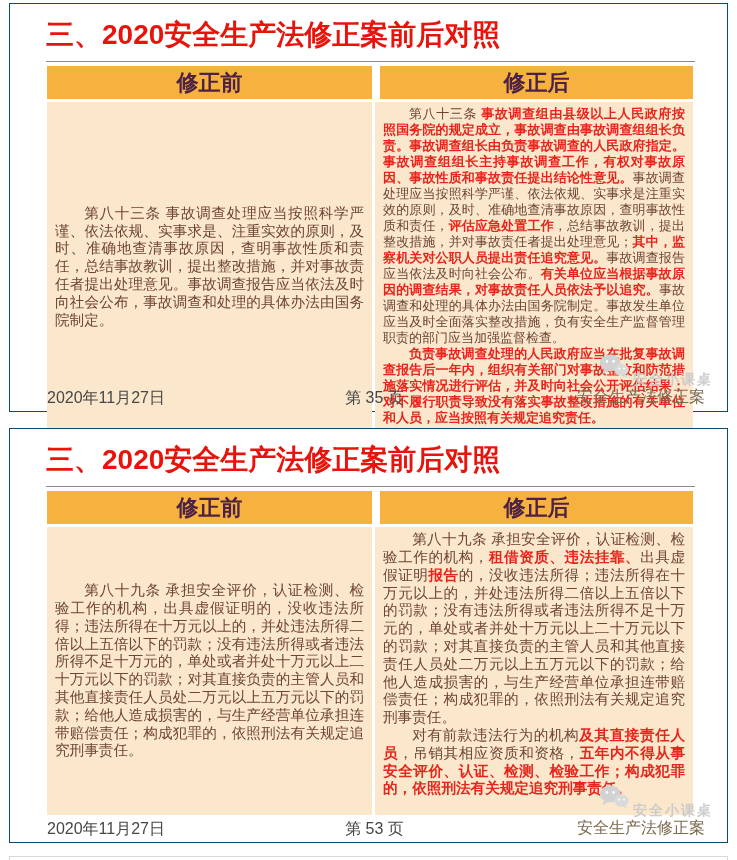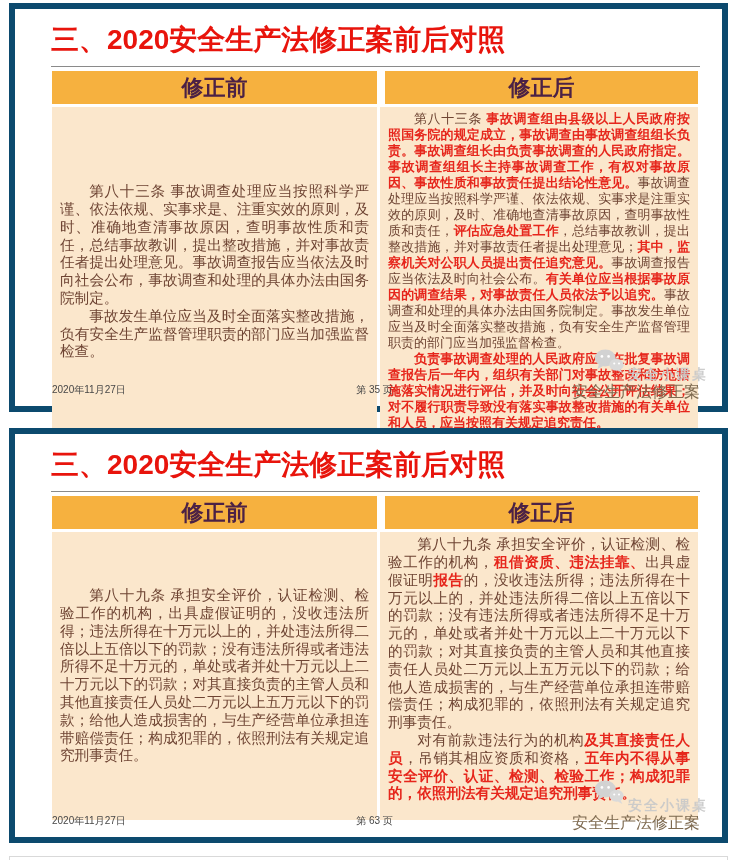--- a/index.html
+++ b/index.html
@@ -3,21 +3,21 @@
 <meta charset="utf-8">
 <style>
   :root{
     --title-red:#e8140c; --header-bg:#f6b13f; --header-text:#4b2145;
     --cell-bg:#fbe7cc; --body-text:#6e4433; --hl-red:#e6261c;
     --footer-text:#474747; --wm-gray:#c9c9c9; --wm-sub:#7e6a50;
   }
   *{margin:0;padding:0;box-sizing:border-box;}
   body{font-family:"Liberation Sans","DejaVu Sans",sans-serif;background:#fff;}
   .page{position:relative;width:737px;height:860px;background:#fff;overflow:hidden;}
-  .slide{position:absolute;left:9px;width:719px;background:#fff;border:6px solid #0c4a6e;}
+  .slide{position:absolute;left:9px;width:719px;background:#fff;border:1px solid #0c4a6e;}
   .slide-1{top:3px;height:409px;}
   .slide-2{top:428px;height:415px;}
   .next-card{position:absolute;left:9px;top:856px;width:719px;height:4px;
     border:1px solid #d9d9d9;border-bottom:none;background:#fff;}
   .title{margin:15px 30px 0 36px;font-size:28px;line-height:1.15;font-weight:bold;
     color:var(--title-red);}
   .rule{margin:10px 0 0 36px;width:649px;height:0;border:none;border-top:1px solid #8a8a8a;}
   .tbl{margin:4px 0 0 37px;width:646px;}
   .hdr-row{display:flex;gap:8px;}
   .hdr{height:33px;background:var(--header-bg);color:var(--header-text);
@@ -28,21 +28,21 @@
   .cell{background:var(--cell-bg);color:var(--body-text);text-align:justify;
     padding:4px 8px;overflow:hidden;font-weight:500;}
   .cell.before{width:325px;display:flex;flex-direction:column;justify-content:center;}
   .cell.after{flex:1;}
   .slide-1 .cell{height:330px;}
   .slide-2 .cell{height:288px;}
   .cell p{text-indent:2em;margin:0;}
   .cell-md{font-size:14.6px;line-height:17.8px;}
   .cell-sm{font-size:13px;line-height:16px;}
   .hl{color:var(--hl-red);font-weight:bold;}
-  .footer{position:absolute;left:0;right:0;bottom:8px;height:15px;font-size:10px;
+  .footer{position:absolute;left:0;right:0;bottom:8px;height:15px;font-size:16px;
     color:var(--footer-text);}
   .footer .date{position:absolute;left:37px;}
   .footer .page-no{position:absolute;left:12px;right:0;text-align:center;}
   .watermark{position:absolute;right:14px;bottom:3px;text-align:right;z-index:5;}
   .wm-row{display:flex;align-items:center;justify-content:flex-end;gap:4px;}
   .wm-title{font-size:14px;font-weight:bold;color:var(--wm-gray);letter-spacing:2px;
     opacity:.92;margin-top:24px;}
   .wm-sub{font-size:16px;color:var(--wm-sub);margin:-2px 8px 0 0;}
   .wicon{display:inline-block;}
 </style>
@@ -55,21 +55,20 @@
     <div class="title">三、2020安全生产法修正案前后对照</div>
     <div class="rule"></div>
     <div class="tbl">
       <div class="hdr-row">
         <div class="hdr before">修正前</div>
         <div class="hdr after">修正后</div>
       </div>
       <div class="body-row">
         <div class="cell before cell-md">
             <p><span>第八十三条  事故调查处理应当按照科学严谨、依法依规、实事求是、注重实效的原则，及时、准确地查清事故原因，查明事故性质和责任，总结事故教训，提出整改措施，并对事故责任者提出处理意见。事故调查报告应当依法及时向社会公布，事故调查和处理的具体办法由国务院制定。</span></p>
-            <p><span>事故发生单位应当及时全面落实整改措施，负有安全生产监督管理职责的部门应当加强监督检查。</span></p>
           </div>
         <div class="cell after cell-sm">
             <p><span>第八十三条  </span><span class="hl">事故调查组由县级以上人民政府按照国务院的规定成立，事故调查由事故调查组组长负责。事故调查组长由负责事故调查的人民政府指定。事故调查组组长主持事故调查工作，有权对事故原因、事故性质和事故责任提出结论性意见。</span><span>事故调查处理应当按照科学严谨、依法依规、实事求是注重实效的原则，及时、准确地查清事故原因，查明事故性质和责任，</span><span class="hl">评估应急处置工作</span><span>，总结事故教训，提出整改措施，并对事故责任者提出处理意见；</span><span class="hl">其中，监察机关对公职人员提出责任追究意见。</span><span>事故调查报告应当依法及时向社会公布。</span><span class="hl">有关单位应当根据事故原因的调查结果，对事故责任人员依法予以追究。</span><span>事故调查和处理的具体办法由国务院制定。事故发生单位应当及时全面落实整改措施，负有安全生产监督管理职责的部门应当加强监督检查。</span></p>
             <p><span class="hl">负责事故调查处理的人民政府应当在批复事故调查报告后一年内，组织有关部门对事故整改和防范措施落实情况进行评估，并及时向社会公开评估结果；对不履行职责导致没有落实事故整改措施的有关单位和人员，应当按照有关规定追究责任。</span></p>
           </div>
       </div>
     </div>
     <div class="footer">
       <span class="date">2020年11月27日</span>
       <span class="page-no">第 35 页</span>
@@ -107,21 +106,21 @@
             <p><span>第八十九条  承担安全评价，认证检测、检验工作的机构，出具虚假证明的，没收违法所得；违法所得在十万元以上的，并处违法所得二倍以上五倍以下的罚款；没有违法所得或者违法所得不足十万元的，单处或者并处十万元以上二十万元以下的罚款；对其直接负责的主管人员和其他直接责任人员处二万元以上五万元以下的罚款；给他人造成损害的，与生产经营单位承担连带赔偿责任；构成犯罪的，依照刑法有关规定追究刑事责任。</span></p>
           </div>
         <div class="cell after cell-md">
             <p><span>第八十九条  承担安全评价，认证检测、检验工作的机构，</span><span class="hl">租借资质、违法挂靠、</span><span>出具虚假证明</span><span class="hl">报告</span><span>的，没收违法所得；违法所得在十万元以上的，并处违法所得二倍以上五倍以下的罚款；没有违法所得或者违法所得不足十万元的，单处或者并处十万元以上二十万元以下的罚款；对其直接负责的主管人员和其他直接责任人员处二万元以上五万元以下的罚款；给他人造成损害的，与生产经营单位承担连带赔偿责任；构成犯罪的，依照刑法有关规定追究刑事责任。</span></p>
             <p><span>对有前款违法行为的机构</span><span class="hl">及其直接责任人员</span><span>，吊销其相应资质和资格，</span><span class="hl">五年内不得从事安全评价、认证、检测、检验工作；构成犯罪的，依照刑法有关规定追究刑事责任。</span></p>
           </div>
       </div>
     </div>
     <div class="footer">
       <span class="date">2020年11月27日</span>
-      <span class="page-no">第 63 页</span>
+      <span class="page-no">第 53 页</span>
     </div>
     <div class="watermark">
       <div class="wm-row">
         <span class="wicon">
           <svg width="30" height="26" viewBox="0 0 36 30">
             <ellipse cx="13.5" cy="11.5" rx="12.5" ry="10.2" fill="#d2d2d2"></ellipse>
             <path d="M6 19 L4 25 L11 21 Z" fill="#d2d2d2"></path>
             <circle cx="9.5" cy="9.5" r="1.6" fill="#ffffff"></circle>
             <circle cx="17.5" cy="9.5" r="1.6" fill="#ffffff"></circle>
             <ellipse cx="27" cy="19.5" rx="8.6" ry="7.2" fill="#dadada"></ellipse>

